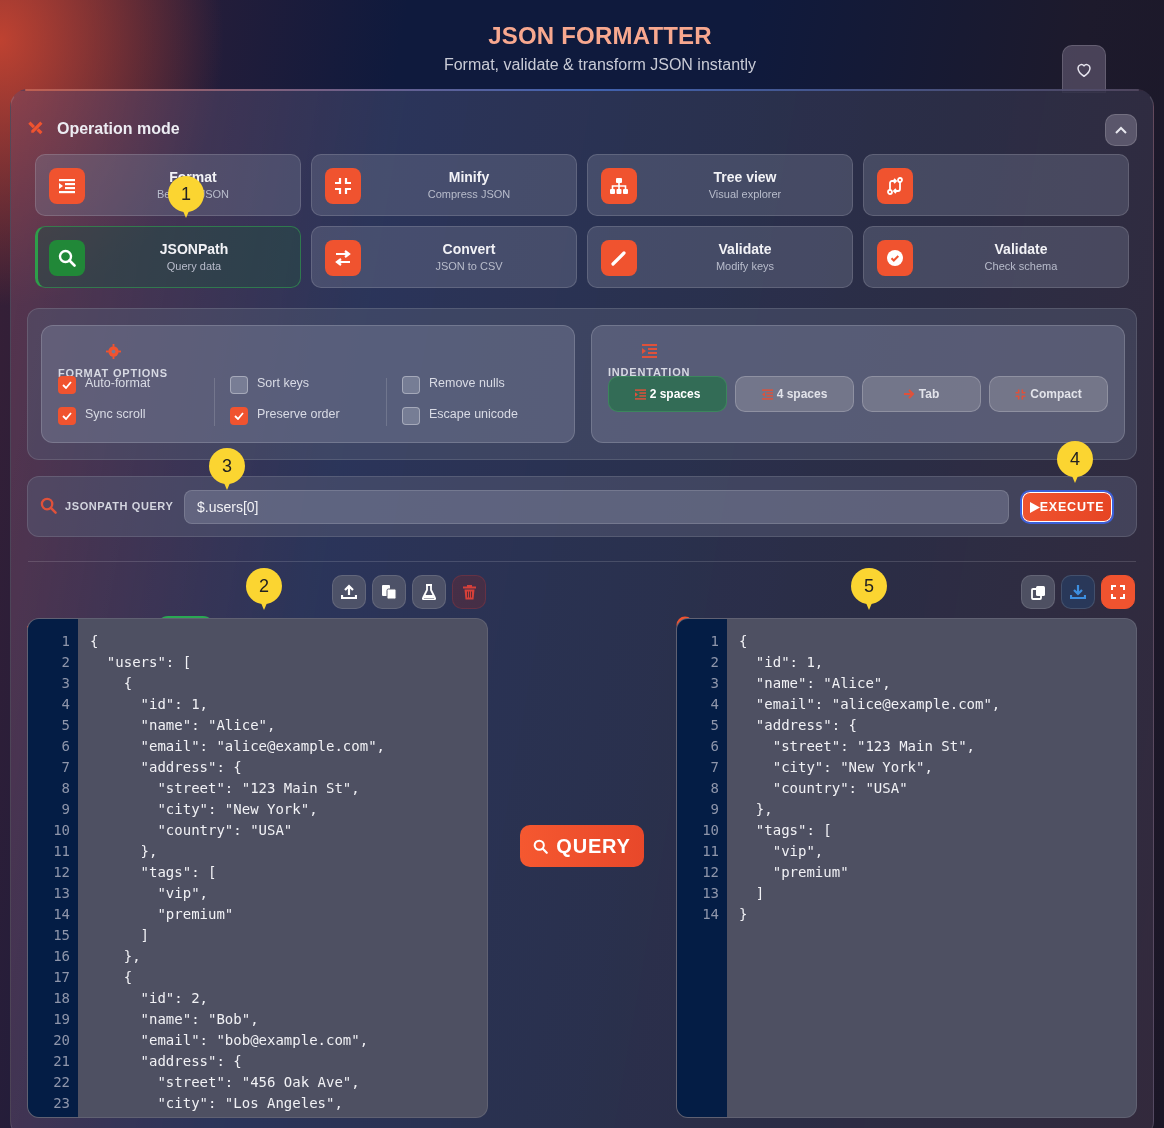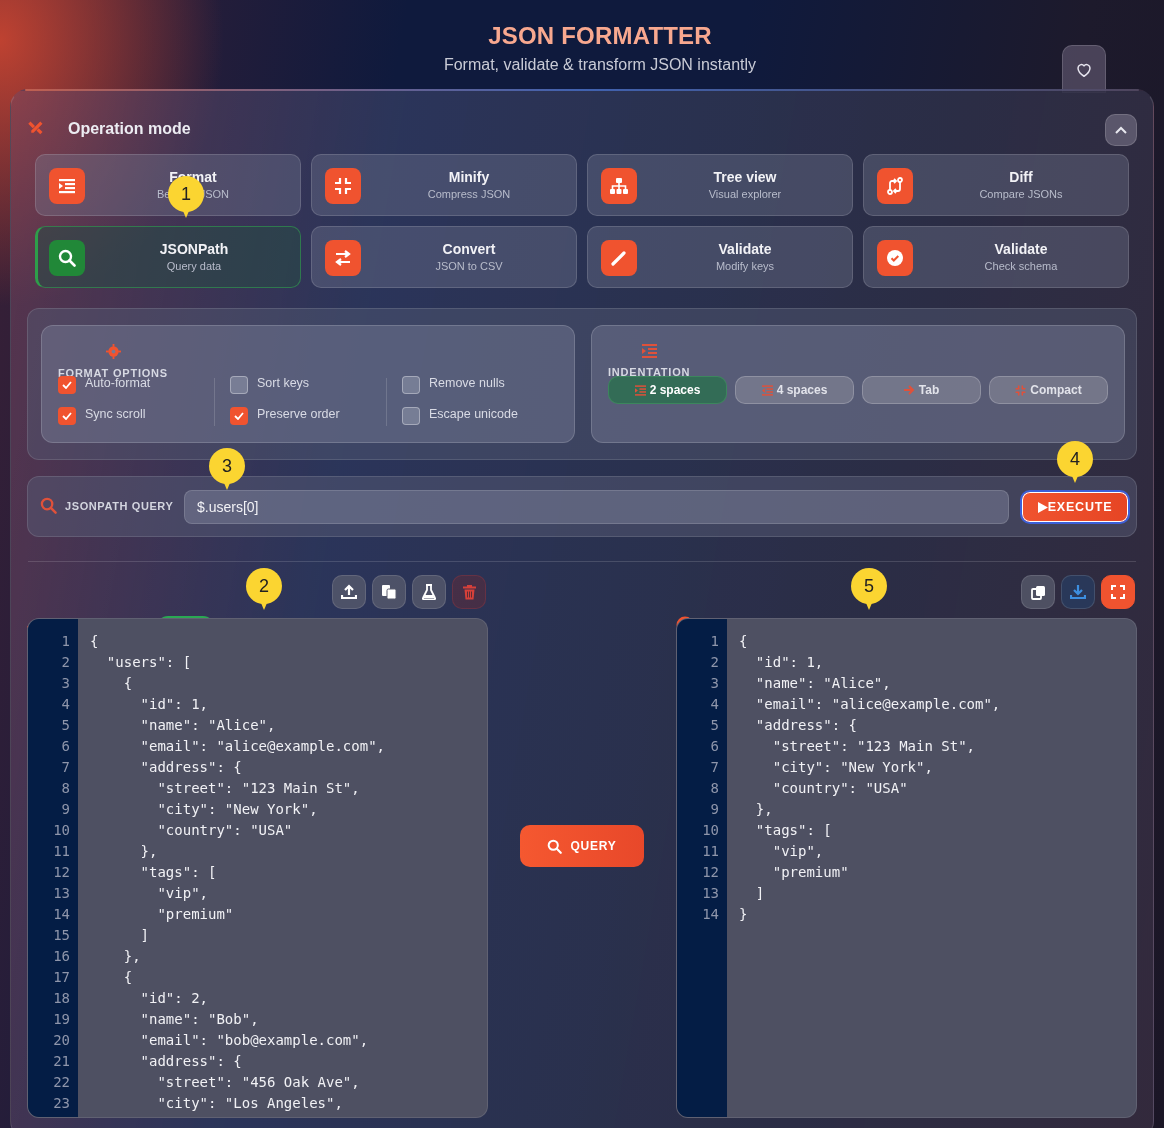--- a/index.html
+++ b/index.html
@@ -24,21 +24,21 @@
     position: absolute; left: 10px; top: 89px; width: 1144px; height: 1050px;
     border-radius: 18px; border: 1px solid rgba(255,255,255,0.12);
     background: linear-gradient(100deg, rgba(120,70,95,0.55) 0%, rgba(48,58,95,0.85) 30%, rgba(45,48,72,0.9) 70%, rgba(55,45,65,0.85) 100%);
     border-top: 2px solid transparent;
   }
   .main-panel::before {
     content: ""; position: absolute; left: 14px; right: 14px; top: -2px; height: 2px;
     background: linear-gradient(90deg, rgba(230,110,80,0.7), rgba(70,110,200,0.8), rgba(120,110,140,0.4));
     border-radius: 2px;
   }
-  .op-head { position: absolute; left: 26px; top: 120px; display: flex; align-items: center; gap: 24px; }
+  .op-head { position: absolute; left: 26px; top: 120px; display: flex; align-items: center; gap: 13px; }
   .op-head span { font-size: 16px; font-weight: 600; color: #ececf2; }
   .collapse-btn {
     position: absolute; left: 1105px; top: 114px; width: 32px; height: 32px; border-radius: 10px;
     background: rgba(120,115,135,0.6); border: 1px solid rgba(255,255,255,0.15);
     display: flex; align-items: center; justify-content: center;
   }
   .mode-card {
     position: absolute; width: 266px; height: 62px; border-radius: 10px;
     background: rgba(120,125,150,0.35); border: 1px solid rgba(255,255,255,0.14);
   }
@@ -61,41 +61,41 @@
     border: 1px solid rgba(255,255,255,0.16);
   }
   .box-head { position: absolute; left: 16px; top: 18px; display: flex; align-items: center; gap: 8px;
     font-size: 11px; font-weight: 700; letter-spacing: 0.8px; color: #d7d9e3; flex-direction: column; }
   .cb-row { position: absolute; display: flex; align-items: flex-start; gap: 9px; font-size: 12.5px; color: #d9dbe5; }
   .cb { width: 18px; height: 18px; border-radius: 4px; display: flex; align-items: center; justify-content: center; }
   .cb.on { background: #f0532f; }
   .cb.off { background: rgba(150,155,175,0.5); border: 1px solid rgba(255,255,255,0.35); }
   .vsep { position: absolute; width: 1px; height: 48px; background: rgba(255,255,255,0.15); top: 52px; }
   .indent-btn {
-    position: absolute; top: 50px; width: 119px; height: 28px; border-radius: 10px;
+    position: absolute; top: 50px; width: 119px; height: 36px; border-radius: 10px;
     background: rgba(150,150,165,0.45); border: 1px solid rgba(255,255,255,0.2);
     display: flex; align-items: center; justify-content: center; gap: 4px;
     font-size: 12px; font-weight: 700; color: #e2e3ea;
   }
   .indent-btn.active { background: rgba(45,110,80,0.85); border-color: rgba(70,160,100,0.5); color: #fff; }
 
   .query-bar {
     position: absolute; left: 27px; top: 476px; width: 1110px; height: 61px; border-radius: 12px;
     background: rgba(85,90,115,0.5); border: 1px solid rgba(255,255,255,0.12);
   }
   .query-label { position: absolute; left: 12px; top: 20px; display: flex; align-items: center; gap: 8px;
     font-size: 11px; font-weight: 700; letter-spacing: 0.6px; color: #d3d5df; }
   .query-input {
     position: absolute; left: 156px; top: 13px; width: 825px; height: 34px; border-radius: 8px;
     background: rgba(130,135,160,0.45); border: 1px solid rgba(255,255,255,0.14);
     color: #f2f2f6; font-size: 14px; padding: 0 12px; font-family: "Liberation Sans", sans-serif;
     outline: none;
   }
   .execute-btn {
-    position: absolute; left: 992px; top: 13px; width: 110px; height: 34px; border-radius: 10px;
+    position: absolute; left: 992px; top: 13px; width: 94px; height: 34px; border-radius: 10px;
     background: linear-gradient(90deg, #f0532f, #e64524); border: 2px solid #3b5fd9;
     box-shadow: 0 0 0 1px #ffffff inset;
     display: flex; align-items: center; justify-content: center; gap: 0;
     color: #fff; font-size: 12.5px; font-weight: 700; letter-spacing: 0.8px;
   }
   .divider { position: absolute; left: 28px; top: 561px; width: 1108px; height: 1px; background: rgba(255,255,255,0.14); }
 
   .pane-head { position: absolute; display: flex; align-items: center; gap: 8px; font-size: 14.5px; font-weight: 600; color: #f0f0f5; margin-top: 36px; }
   .valid-badge { background: #2aa853; color: #fff; font-size: 12px; font-weight: 700; border-radius: 11px; padding: 4px 10px; margin-left: 12px; letter-spacing: 0.3px; }
   .tool-btn {
@@ -108,21 +108,21 @@
     background: #4e5062; border: 1px solid rgba(255,255,255,0.1);
   }
   .gutter { position: absolute; left: 0; top: 0; bottom: 0; width: 50px; background: #041d45; }
   .line-nums { position: absolute; left: 0; top: 12px; width: 42px; text-align: right;
     font-family: "DejaVu Sans Mono", monospace; font-size: 14px; line-height: 21px; color: #8f96ab; }
   .code { position: absolute; left: 62px; top: 12px; white-space: pre;
     font-family: "DejaVu Sans Mono", monospace; font-size: 14px; line-height: 21px; color: #f1f1f5; }
   .query-center-btn {
     position: absolute; left: 520px; top: 825px; width: 124px; height: 42px; border-radius: 10px;
     background: linear-gradient(90deg, #f55830, #e8482a); display: flex; align-items: center; justify-content: center; gap: 8px;
-    color: #fff; font-size: 12px; font-weight: 700; letter-spacing: 0.8px;
+    color: #fff; font-size: 20px; font-weight: 700; letter-spacing: 0.8px;
   }
   .marker { position: absolute; width: 36px; height: 46px; }
   .marker .pin {
     position: absolute; left: 0; top: 0; width: 36px; height: 36px; border-radius: 50%;
     background: #fbd531; display: flex; align-items: center; justify-content: center;
     font-size: 18px; color: #222; font-family: "Liberation Sans", sans-serif;
   }
   .marker .tail { position: absolute; left: 12px; top: 28px; width: 0; height: 0;
     border-left: 6px solid transparent; border-right: 6px solid transparent; border-top: 14px solid #fbd531; }
 </style>
@@ -195,24 +195,20 @@
     </div>
 </div>
 <div class="mode-card" style="left:863px;top:154px">
   <div class="mode-icon">
     <svg width="18" height="18" viewBox="0 0 18 18">
         <circle cx="4" cy="15" r="2" fill="none" stroke="#fff" stroke-width="1.8"></circle>
         <circle cx="14" cy="3" r="2" fill="none" stroke="#fff" stroke-width="1.8"></circle>
         <path d="M4 13V6a2 2 0 0 1 2-2h4M8 2l2 2-2 2M14 5v7a2 2 0 0 1-2 2H8M10 12l-2 2 2 2" fill="none" stroke="#fff" stroke-width="1.8"></path>
       </svg>
   </div>
-  <div class="mode-text">
-      <div class="mode-title">Diff</div>
-      <div class="mode-sub">Compare JSONs</div>
-    </div>
 </div>
 
 <div class="mode-card active" style="left:35px;top:226px">
   <div class="mode-icon">
     <svg width="18" height="18" viewBox="0 0 18 18">
         <circle cx="7.5" cy="7.5" r="5.5" fill="none" stroke="#fff" stroke-width="2.4"></circle>
         <path d="M11.5 11.5l5 5" stroke="#fff" stroke-width="2.6" stroke-linecap="round"></path>
       </svg>
   </div>
   <div class="mode-text">

